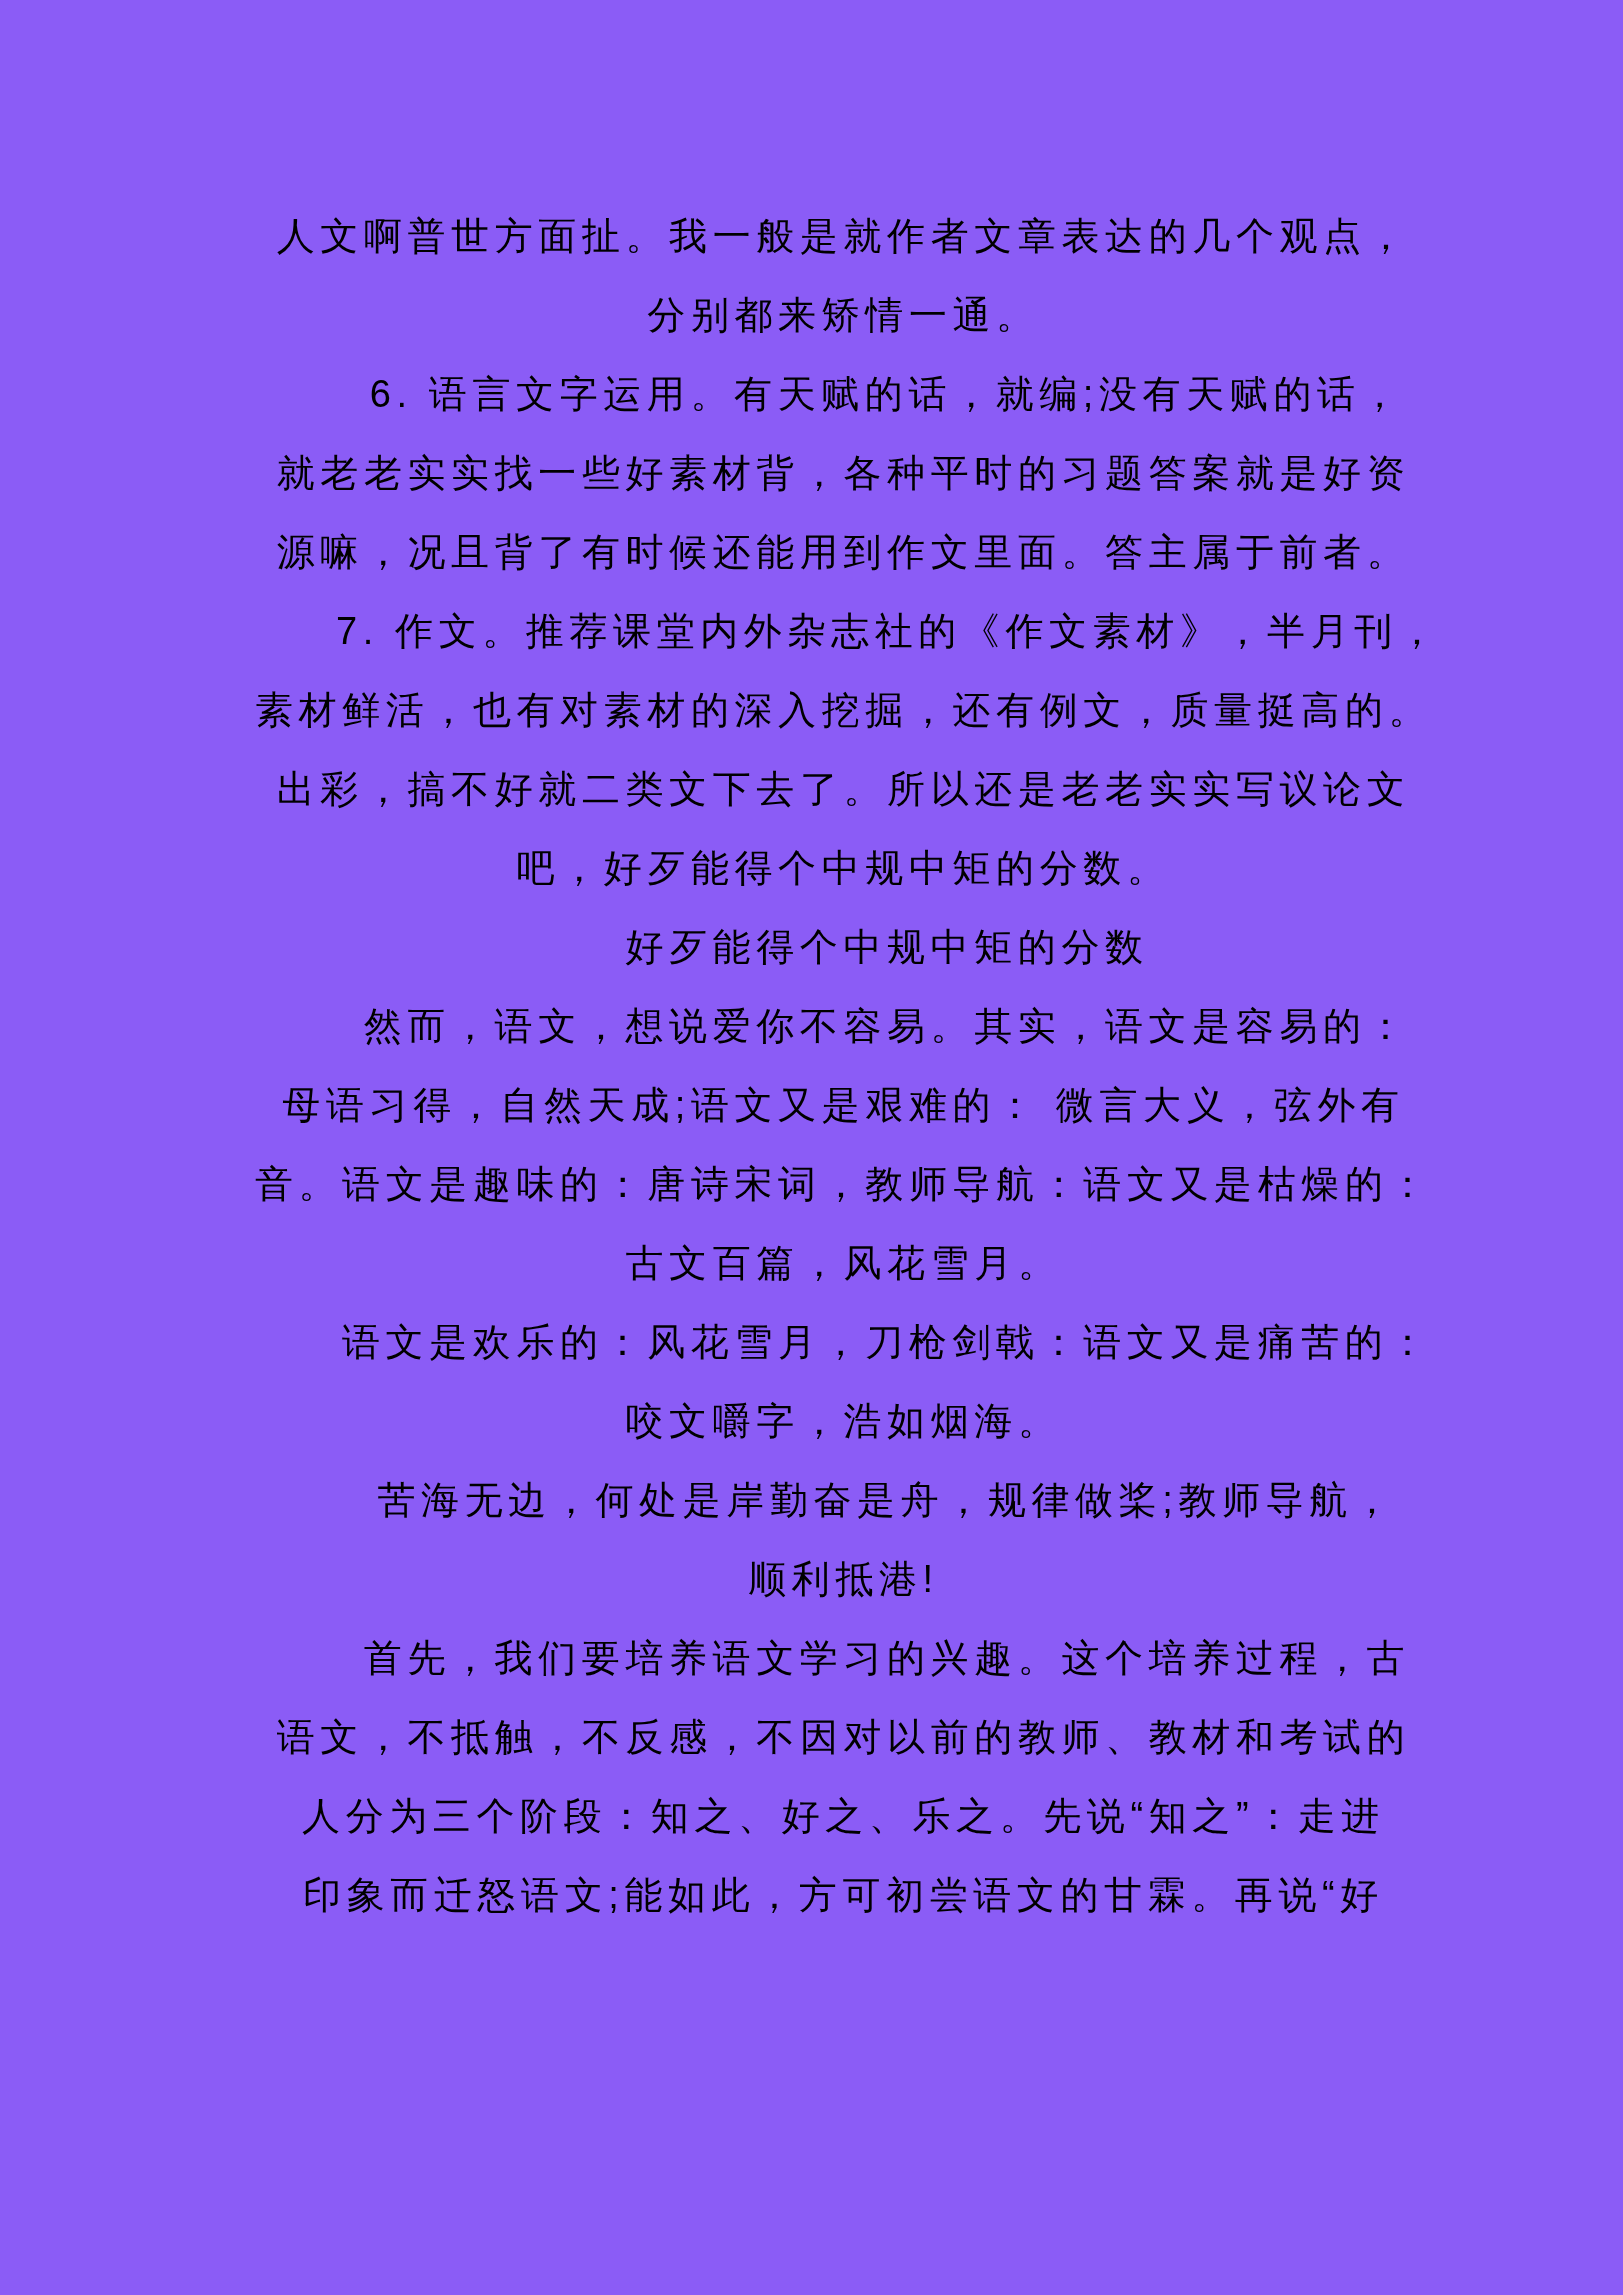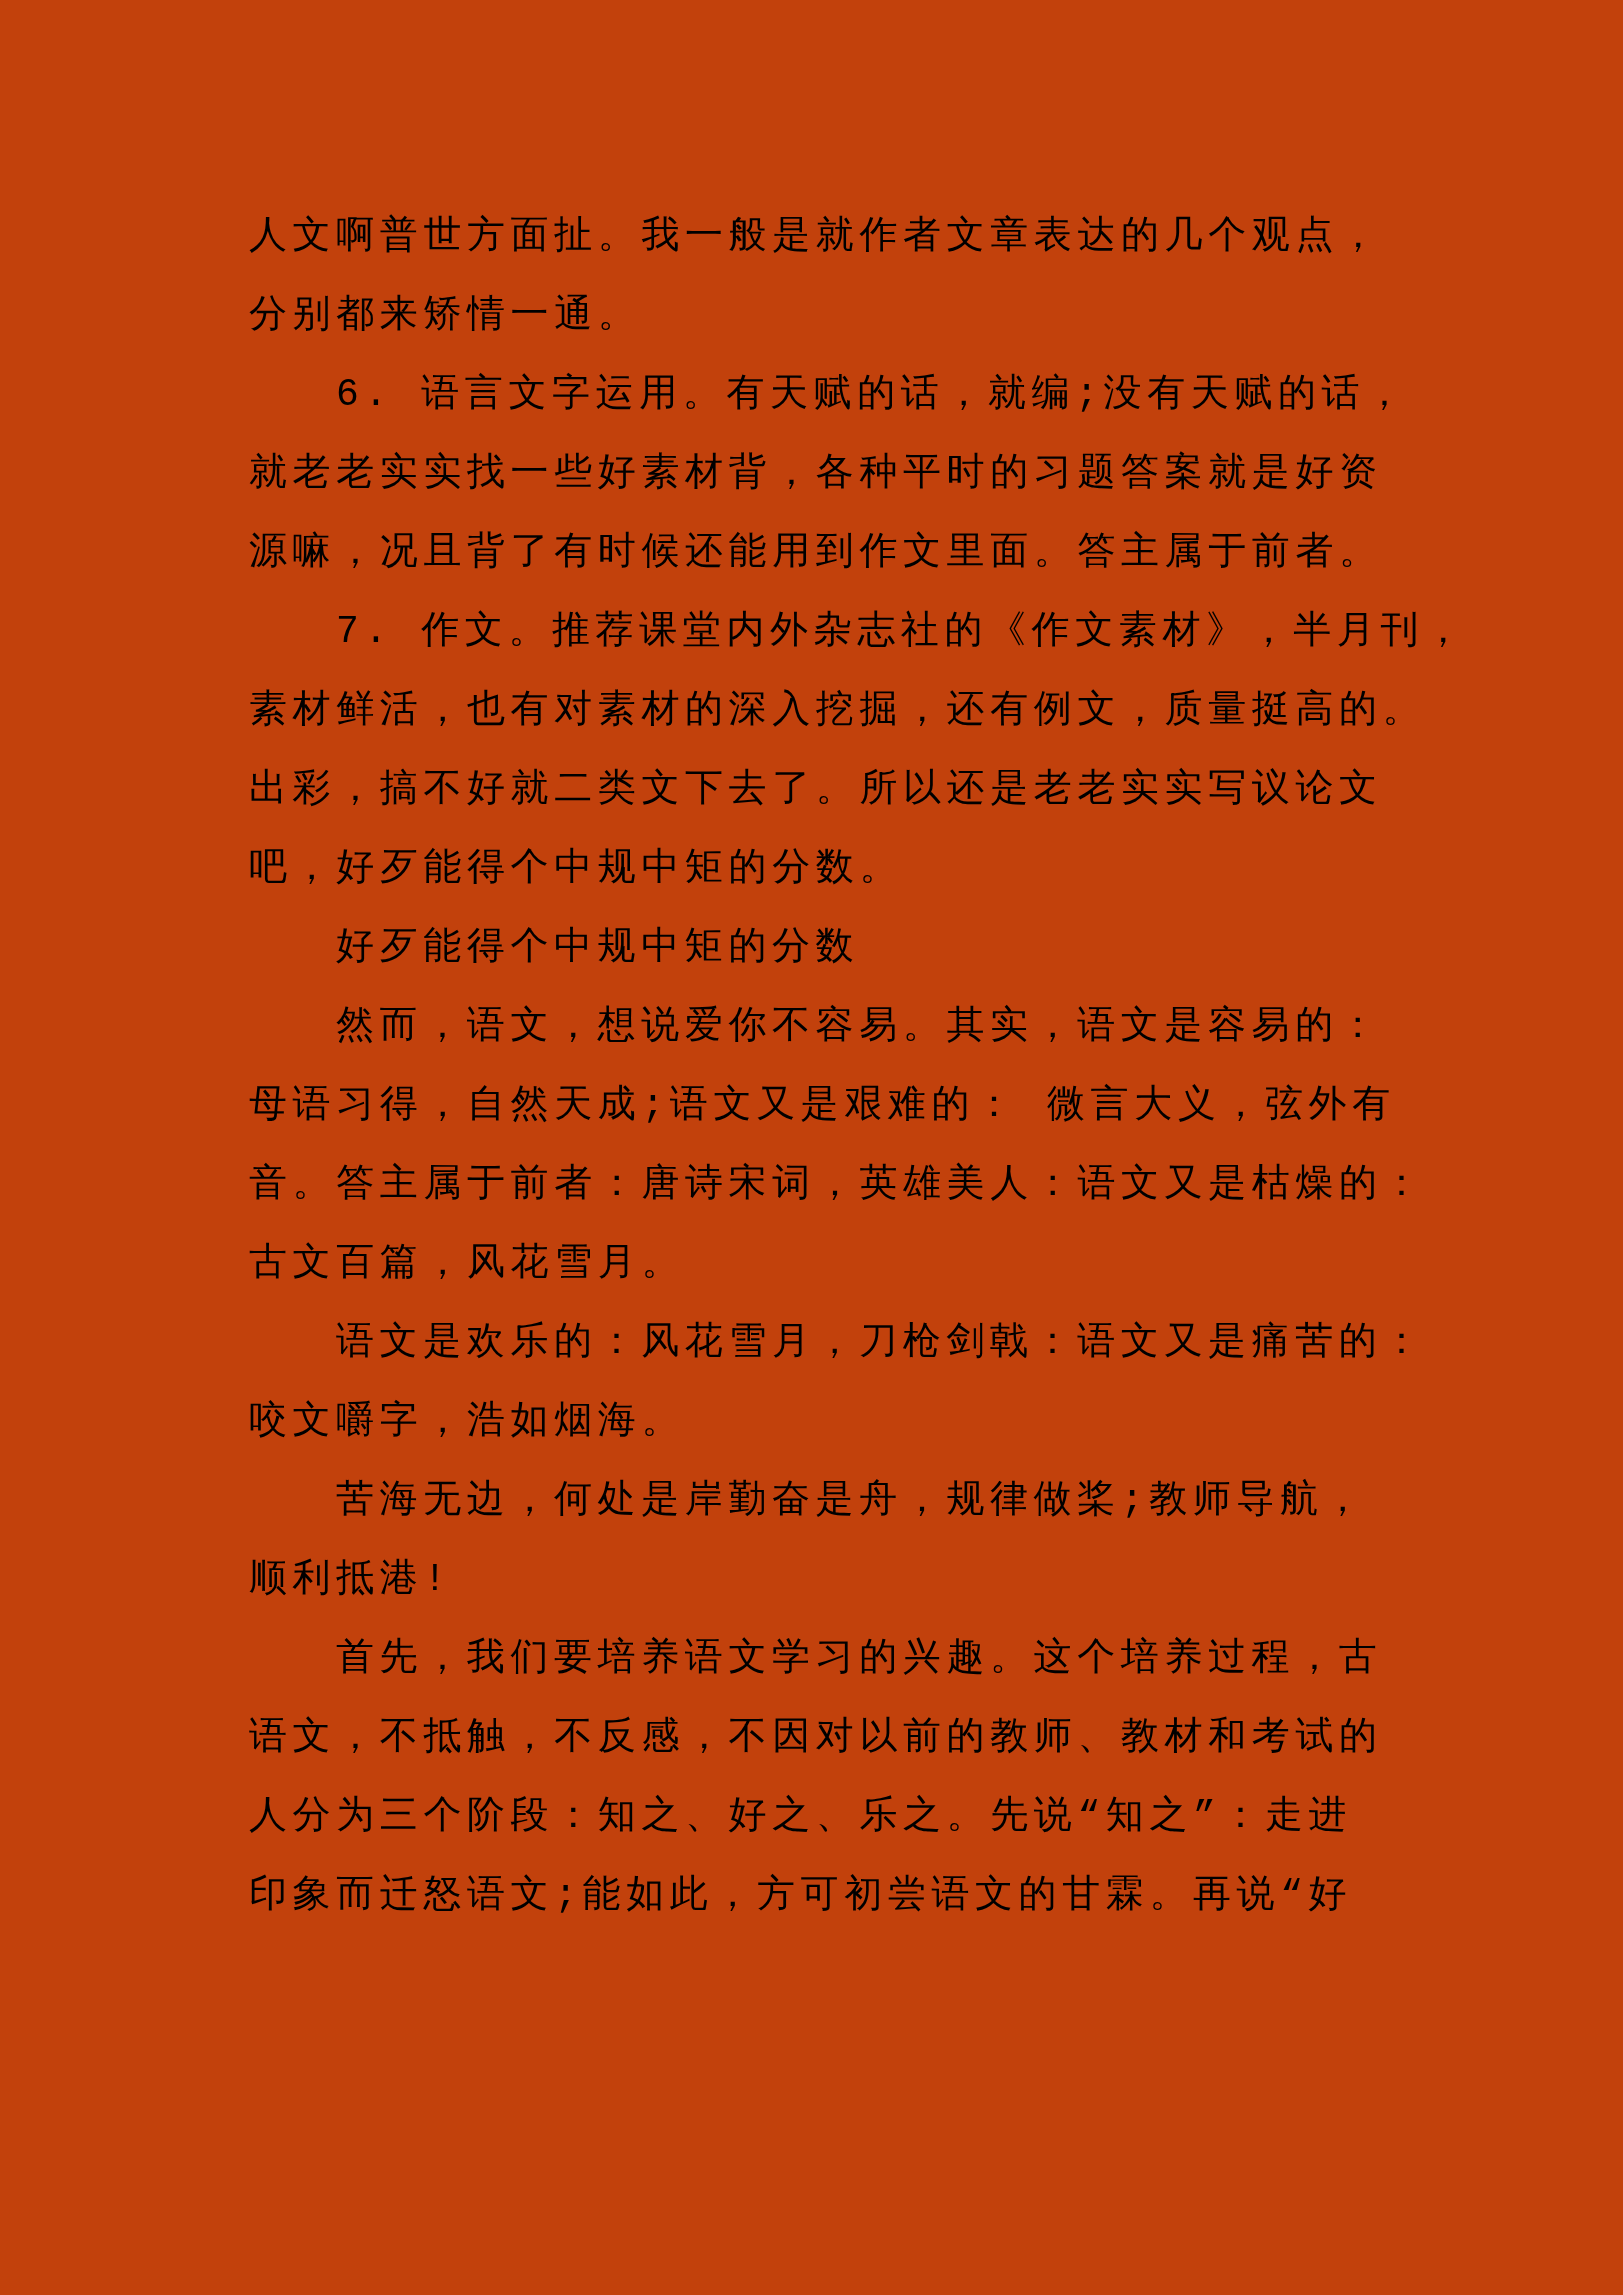--- a/index.html
+++ b/index.html
@@ -10,22 +10,23 @@
     width: 1623px;
     height: 2295px;
     background: #ffffff;
     overflow: hidden;
   }
   .page {
     box-sizing: border-box;
     width: 1623px;
     height: 2295px;
     padding: 197px 185px 0 249px;
-    background: #c2410c;
-    font-family: Liberation Mono, monospace;
+    background: #8b5cf6;
+    font-family: Liberation Sans, sans-serif;
+    text-align: center;
   }
   .line {
     font-size: 38px;
     line-height: 79px;
     height: 79px;
     letter-spacing: 5.6px;
     color: #000000;
     white-space: nowrap;
     font-weight: 400;
   }
@@ -42,21 +43,21 @@
   <div class="line indent">6. 语言文字运用。有天赋的话，就编;没有天赋的话，</div>
   <div class="line">就老老实实找一些好素材背，各种平时的习题答案就是好资</div>
   <div class="line">源嘛，况且背了有时候还能用到作文里面。答主属于前者。</div>
   <div class="line indent">7. 作文。推荐课堂内外杂志社的《作文素材》，半月刊，</div>
   <div class="line">素材鲜活，也有对素材的深入挖掘，还有例文，质量挺高的。</div>
   <div class="line">出彩，搞不好就二类文下去了。所以还是老老实实写议论文</div>
   <div class="line">吧，好歹能得个中规中矩的分数。</div>
   <div class="line indent">好歹能得个中规中矩的分数</div>
   <div class="line indent">然而，语文，想说爱你不容易。其实，语文是容易的：</div>
   <div class="line">母语习得，自然天成;语文又是艰难的： 微言大义，弦外有</div>
-  <div class="line">音。答主属于前者：唐诗宋词，英雄美人：语文又是枯燥的：</div>
+  <div class="line">音。语文是趣味的：唐诗宋词，教师导航：语文又是枯燥的：</div>
   <div class="line">古文百篇，风花雪月。</div>
   <div class="line indent">语文是欢乐的：风花雪月，刀枪剑戟：语文又是痛苦的：</div>
   <div class="line">咬文嚼字，浩如烟海。</div>
   <div class="line indent">苦海无边，何处是岸勤奋是舟，规律做桨;教师导航，</div>
   <div class="line">顺利抵港!</div>
   <div class="line indent">首先，我们要培养语文学习的兴趣。这个培养过程，古</div>
   <div class="line">语文，不抵触，不反感，不因对以前的教师、教材和考试的</div>
   <div class="line">人分为三个阶段：知之、好之、乐之。先说“知之”：走进</div>
   <div class="line">印象而迁怒语文;能如此，方可初尝语文的甘霖。再说“好</div>
 </div>

